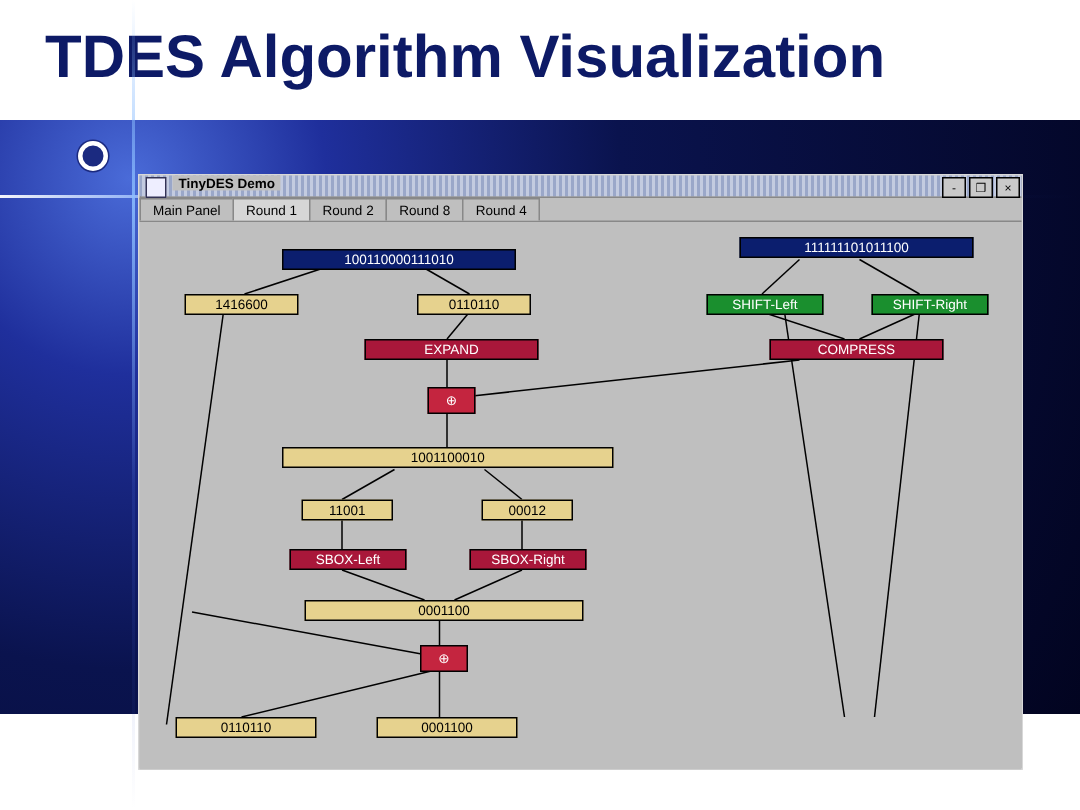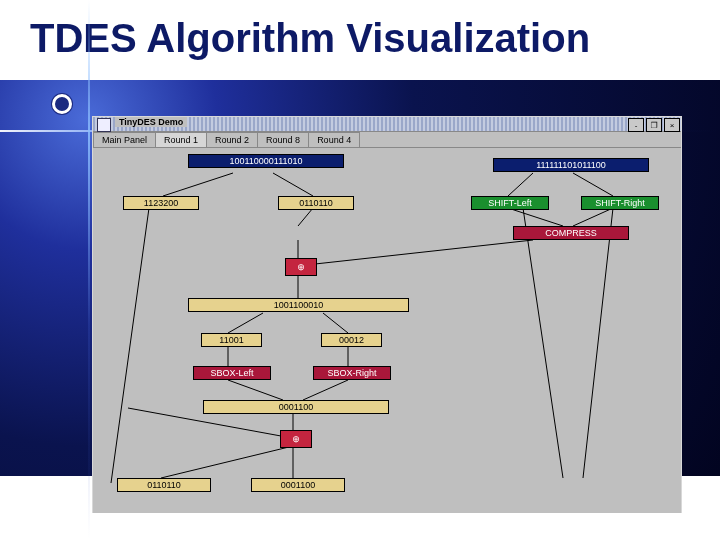--- a/index.html
+++ b/index.html
@@ -103,28 +103,29 @@
 
         <line x1="35" y1="260" x2="188" y2="288"></line>
 
         <line x1="200" y1="298" x2="68" y2="330"></line>
         <line x1="200" y1="298" x2="200" y2="330"></line>
 
         <line x1="430" y1="60" x2="470" y2="330"></line>
         <line x1="520" y1="60" x2="490" y2="330"></line>
       </svg>
 
-      <div class="box data-navy" style="left:95px;top:6px;width:150px">100110000111010</div>
+      <div class="box data-navy" style="left:95px;top:18px;width:150px">100110000111010</div>
       <div class="box data-navy" style="left:400px;top:10px;width:150px">111111101011100</div>
 
-      <div class="box data-gold" style="left:30px;top:48px;width:70px">1123200</div>
+      <div class="box data-gold" style="left:30px;top:48px;width:70px">1416600</div>
       <div class="box data-gold" style="left:185px;top:48px;width:70px">0110110</div>
       <div class="box op-green" style="left:378px;top:48px;width:72px">SHIFT-Left</div>
       <div class="box op-green" style="left:488px;top:48px;width:72px">SHIFT-Right</div>
 
+      <div class="box op-crimson" style="left:150px;top:78px;width:110px">EXPAND</div>
       <div class="box op-crimson" style="left:420px;top:78px;width:110px">COMPRESS</div>
 
       <div class="box op-red" style="left:192px;top:110px;width:26px;height:14px">⊕</div>
 
       <div class="box data-gold" style="left:95px;top:150px;width:215px">1001100010</div>
 
       <div class="box data-gold" style="left:108px;top:185px;width:55px">11001</div>
       <div class="box data-gold" style="left:228px;top:185px;width:55px">00012</div>
 
       <div class="box op-crimson" style="left:100px;top:218px;width:72px">SBOX-Left</div>

